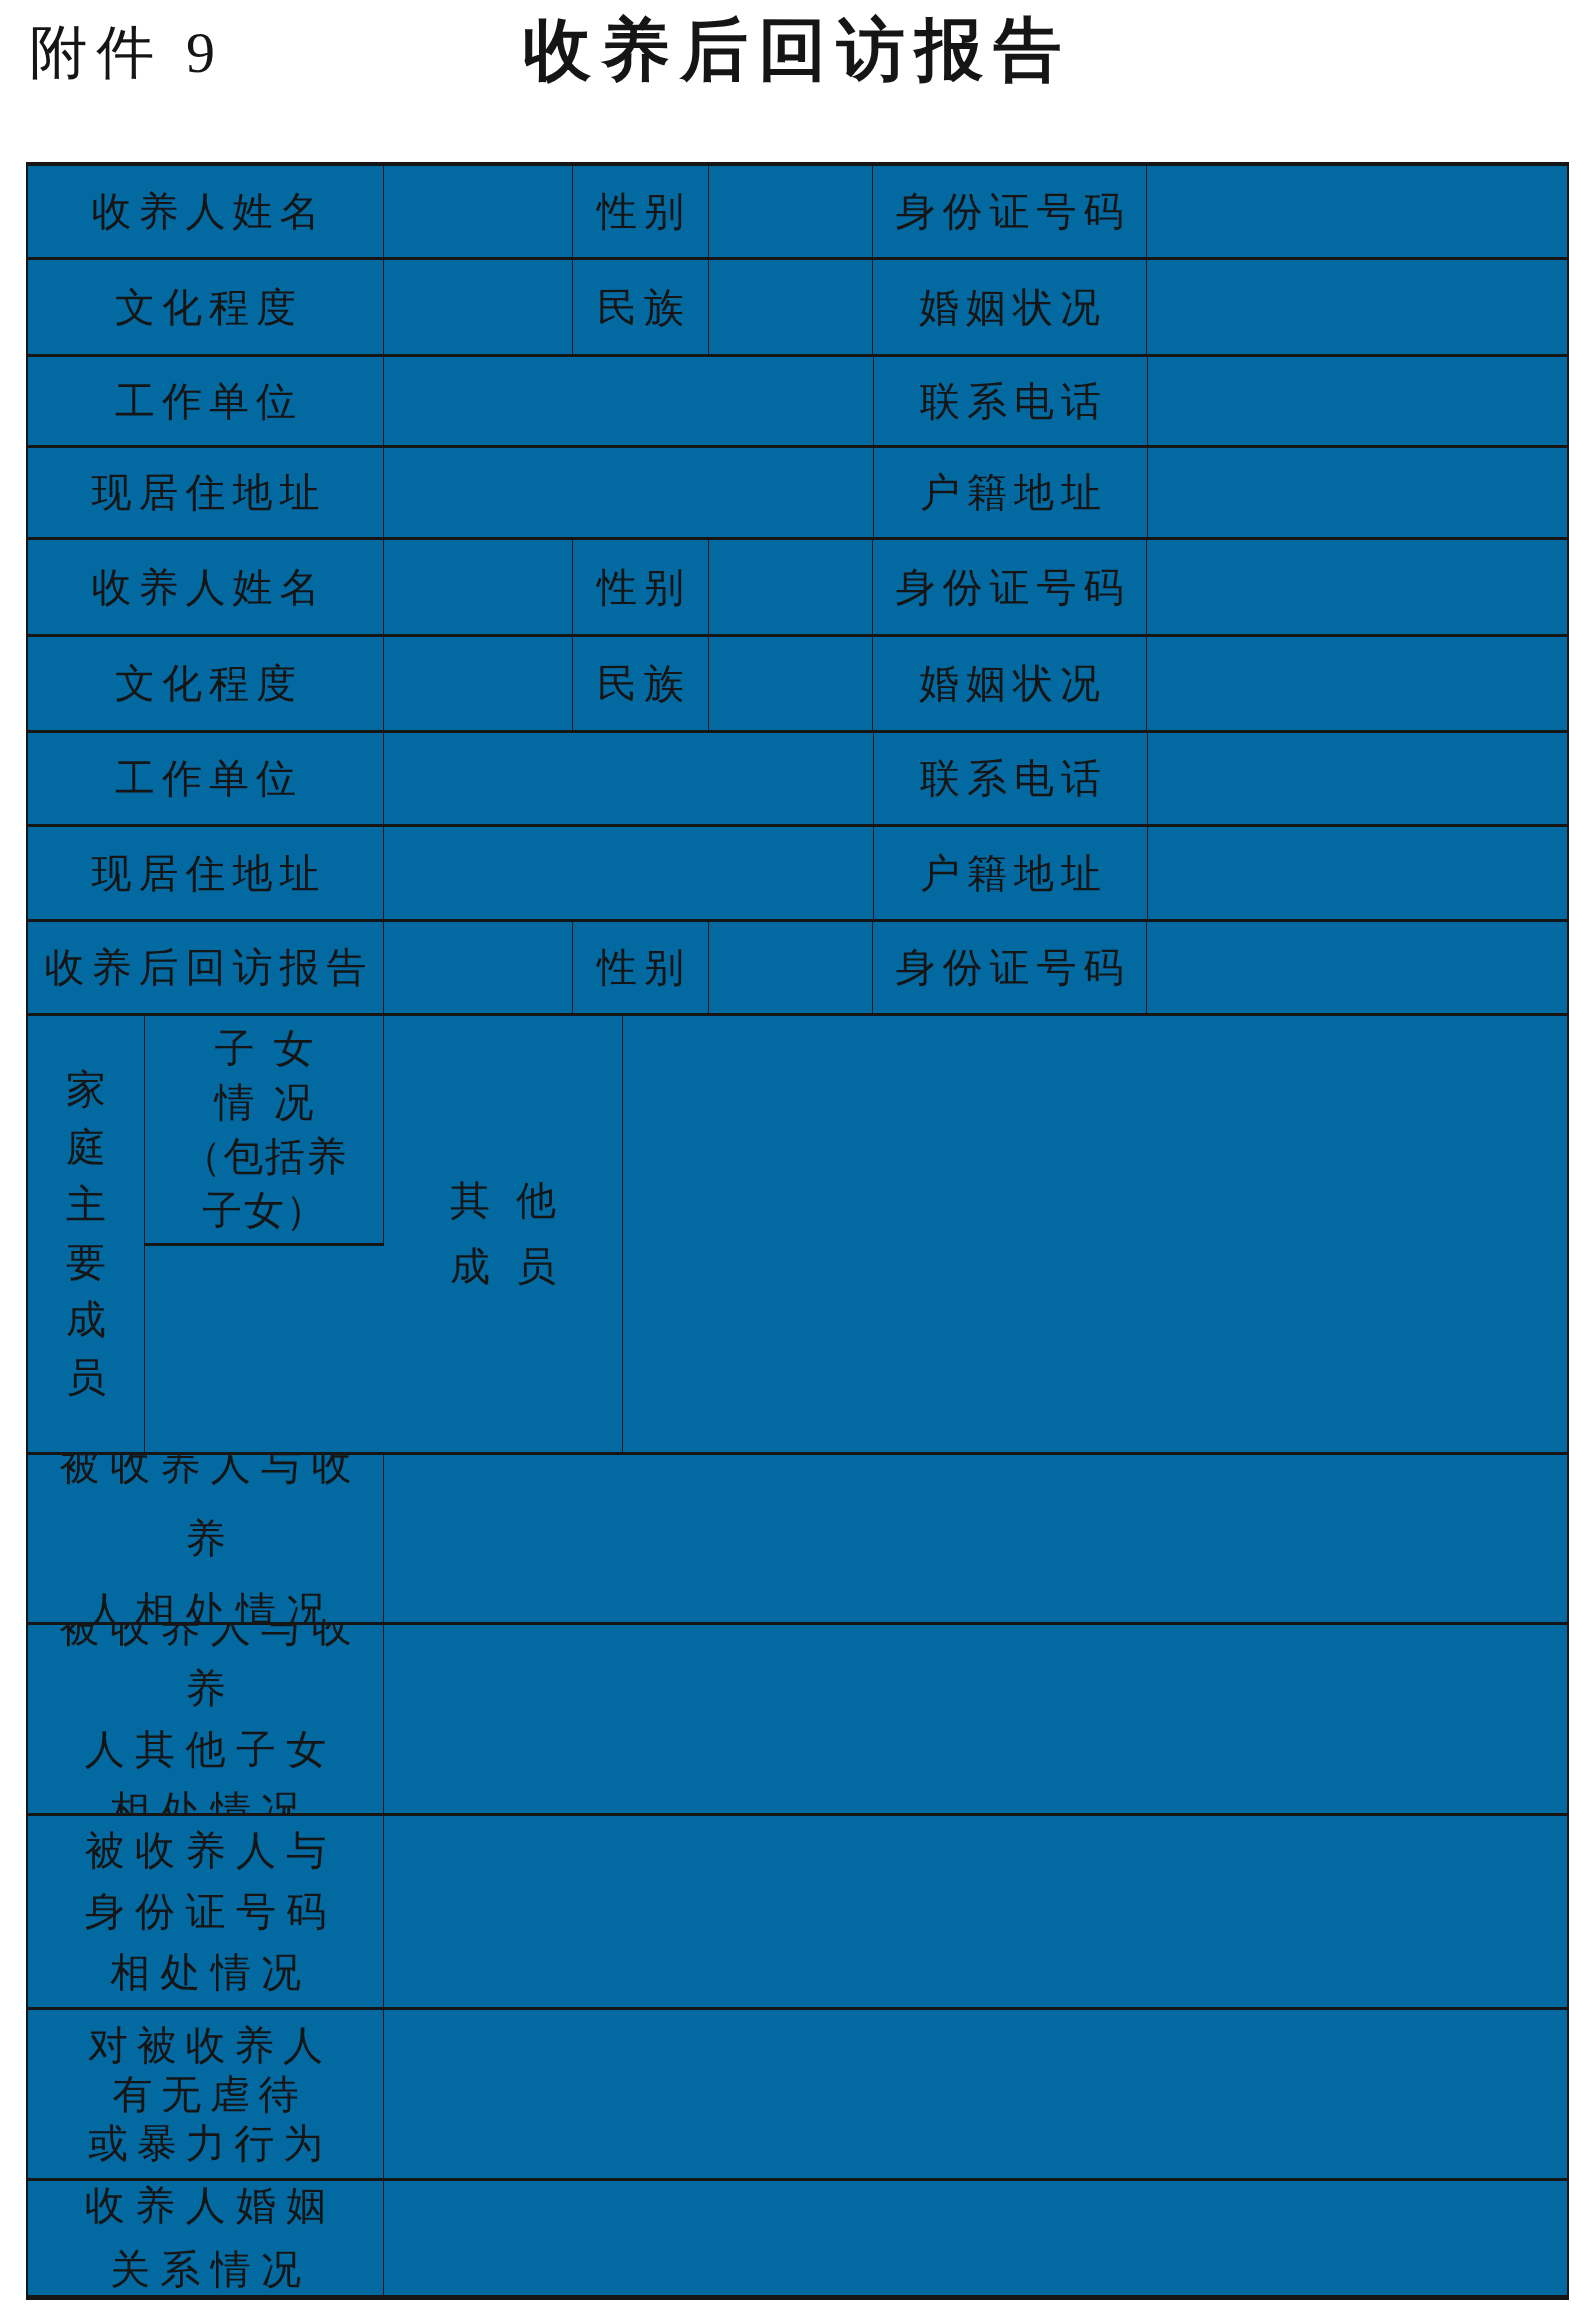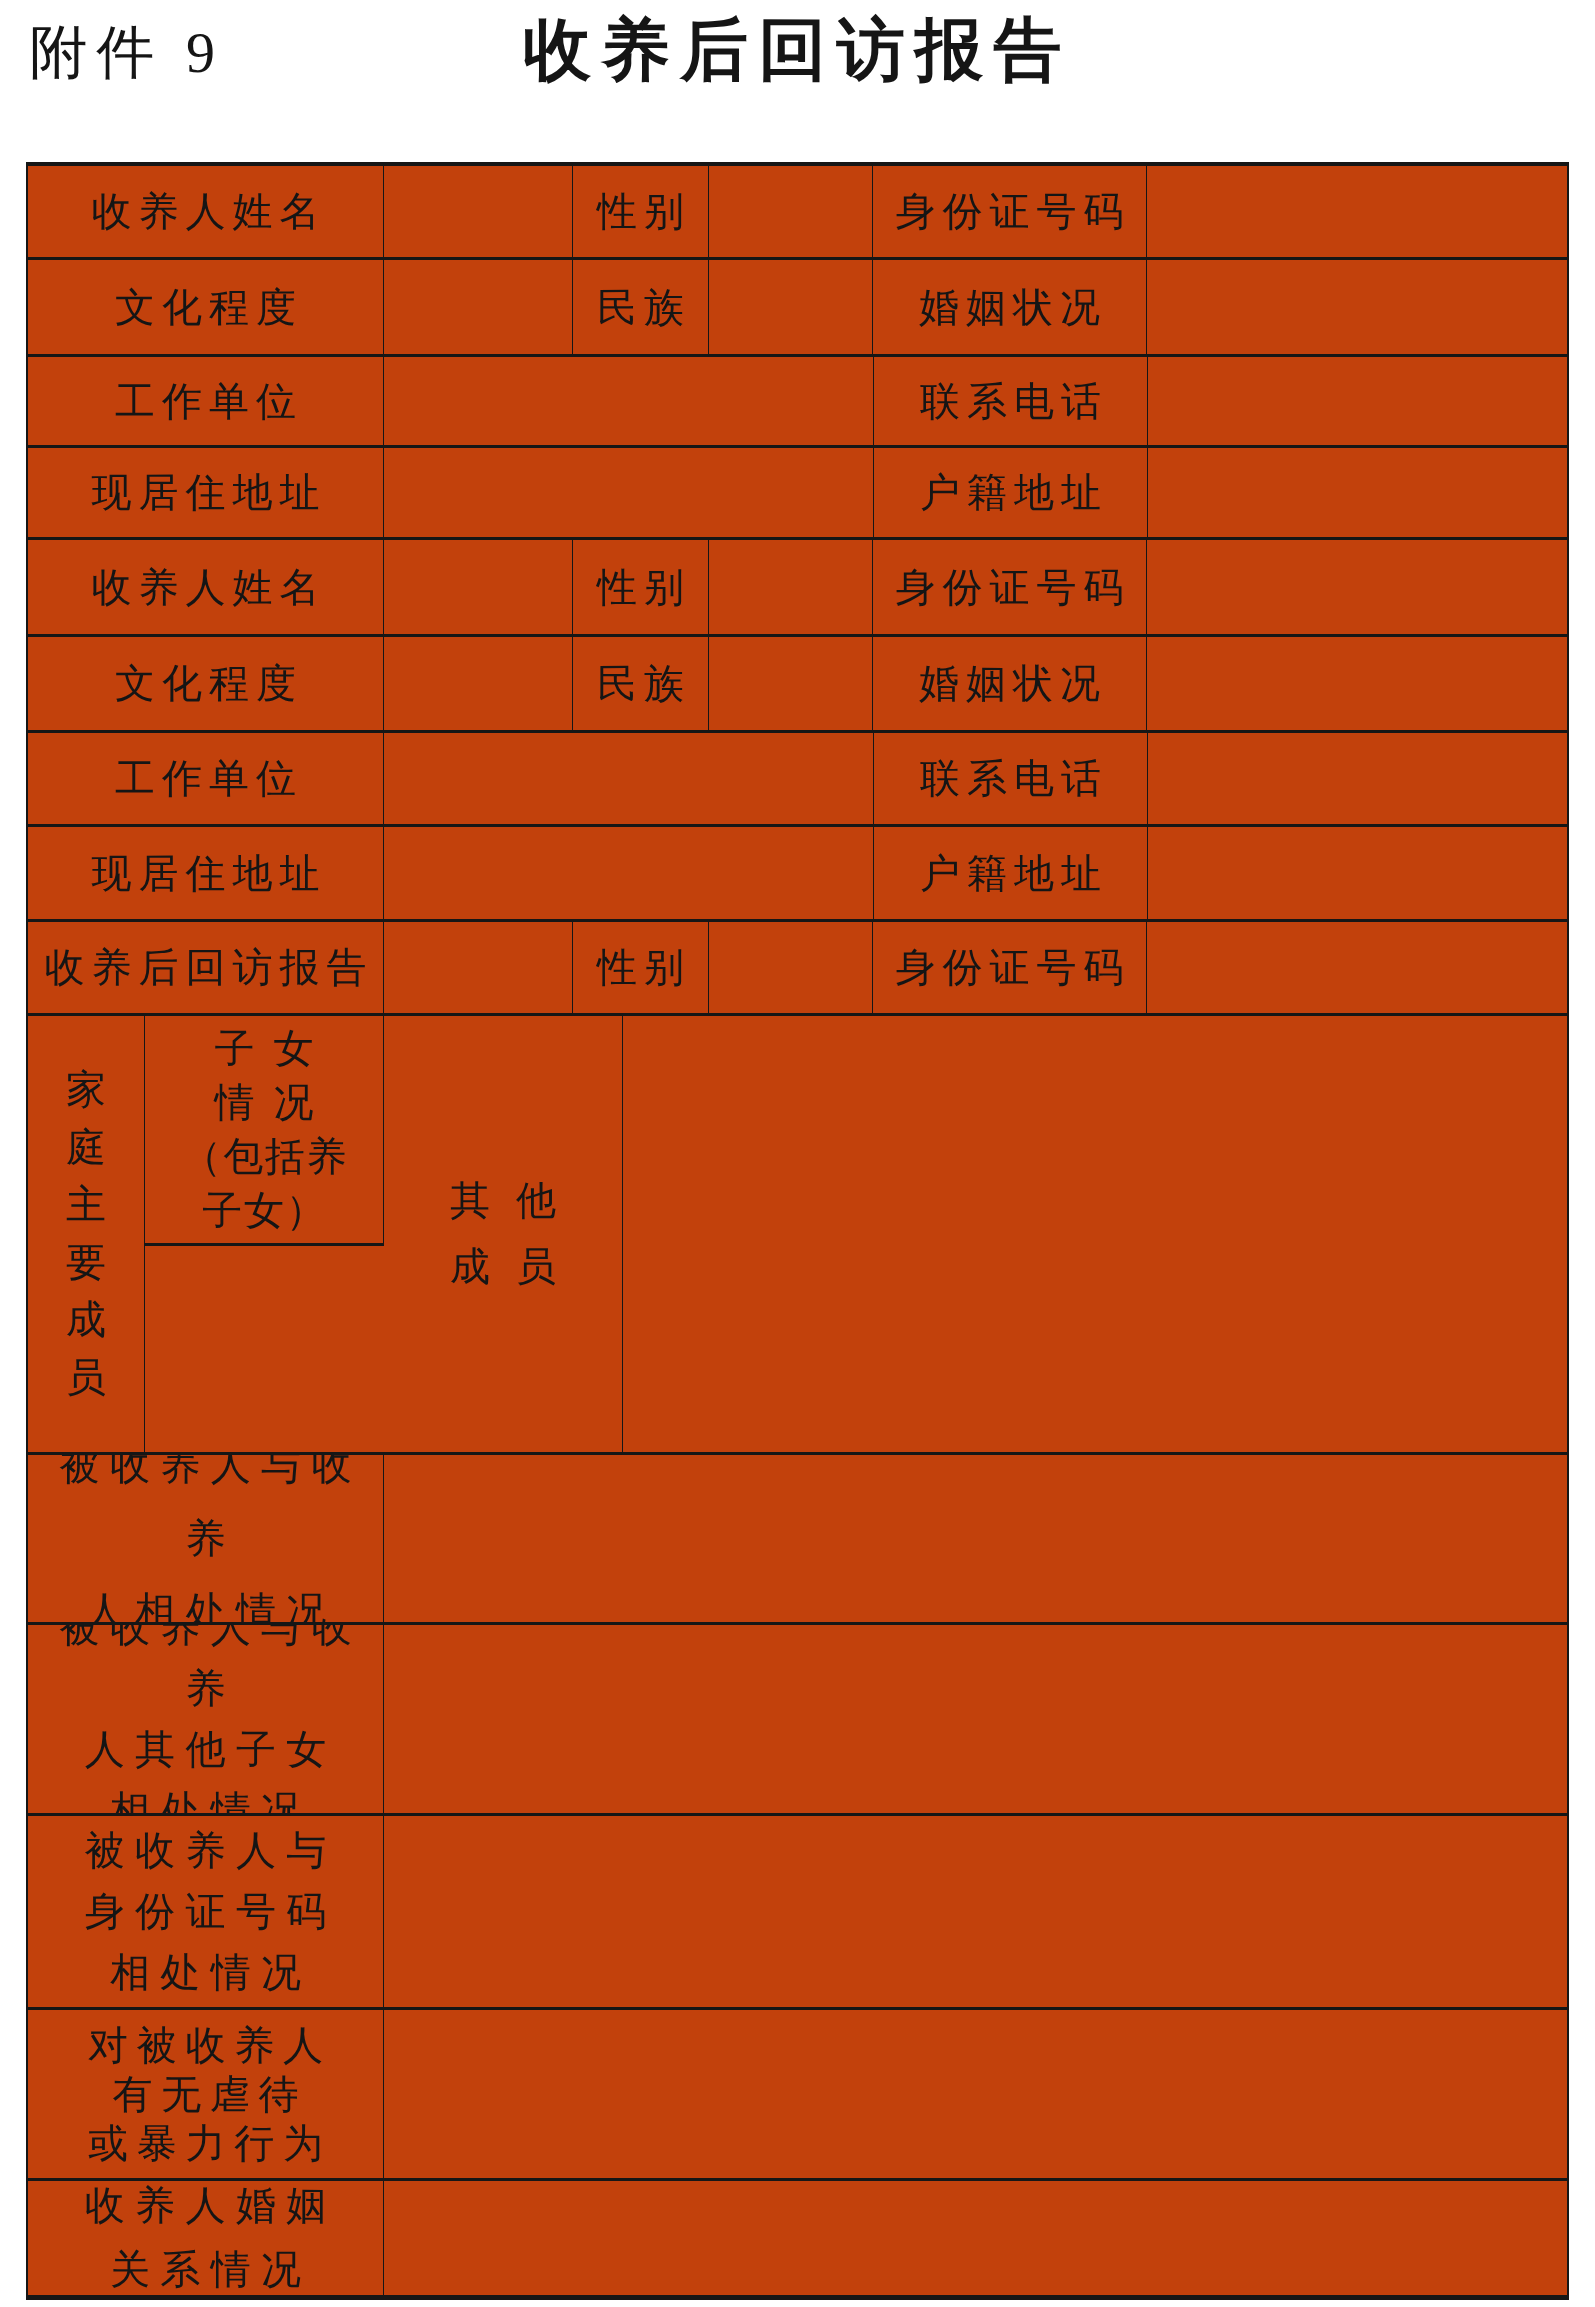--- a/index.html
+++ b/index.html
@@ -21,21 +21,21 @@
     text-align: center; font-size: 68px; font-weight: 700;
     letter-spacing: 10.4px;
   }
 
   .form-table {
     position: absolute; left: 26px; top: 162px;
     width: 1543px; height: 2138px;
     border: 2.6px solid #161616;
     border-top-width: 4.3px; border-bottom-width: 5.2px;
     display: flex; flex-direction: column;
-    background: #c2410c;
+    background: #0369a1;
   }
 
   .trow { display: flex; border-bottom: 3.5px solid #161616; flex: 0 0 auto; min-height: 0; }
   .trow.last { border-bottom: none; flex: 1 1 auto; }
 
   .cell {
     border-right: 1.7px solid #161616;
     display: flex; align-items: center; justify-content: center;
     text-align: center; font-size: 40px;
     min-width: 0; overflow: hidden;

